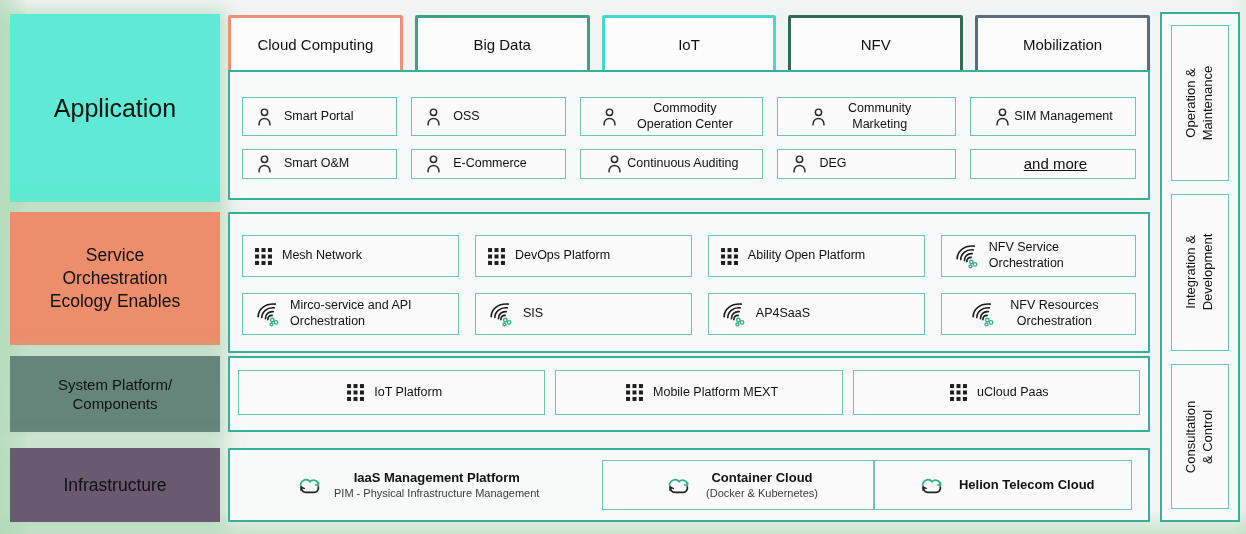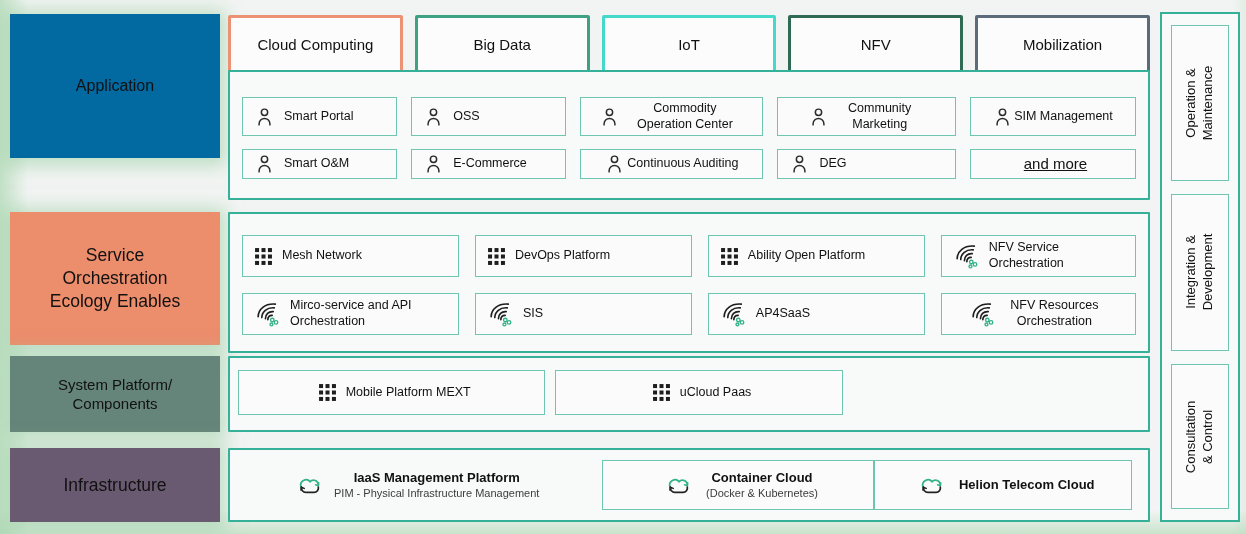--- a/index.html
+++ b/index.html
@@ -18,21 +18,21 @@
   .abs{position:absolute;box-sizing:border-box;}
 
   
   .layer-label{
     left:10px;width:210px;
     display:flex;align-items:center;justify-content:center;
     text-align:center;font-size:18px;line-height:1.3;
     white-space:pre-line;
     box-shadow:0 2px 16px 6px rgba(150,205,160,0.55);
   }
-  .lab-app{top:14px;height:144px;background:#0369a1;font-size:16px;}
+  .lab-app{top:14px;height:188px;background:#5eead4;font-size:25px;}
   .lab-svc{top:212px;height:133px;background:#ec8d6c;font-size:17.5px;}
   .lab-sys{top:356px;height:76px;background:#66857a;font-size:15px;}
   .lab-infra{top:448px;height:74px;background:#6a5a71;font-size:17.5px;}
 
   
   .tabs{left:228px;top:15px;width:922px;height:58px;display:flex;gap:12px;}
   .tab{
     flex:1;display:flex;align-items:center;justify-content:center;
     background:#fbfcfb;font-size:15px;border:3px solid;border-radius:2px;
     box-sizing:border-box;
@@ -359,20 +359,38 @@
             <rect x="13.2" y="1" width="3.8" height="3.8"></rect>
       <rect x="1" y="7.1" width="3.8" height="3.8"></rect>
             <rect x="7.1" y="7.1" width="3.8" height="3.8"></rect>
             <rect x="13.2" y="7.1" width="3.8" height="3.8"></rect>
       <rect x="1" y="13.2" width="3.8" height="3.8"></rect>
             <rect x="7.1" y="13.2" width="3.8" height="3.8"></rect>
             <rect x="13.2" y="13.2" width="3.8" height="3.8"></rect>
     </g>
   </svg>
       </span>
+    <span class="lbl">IoT Platform</span>
+  </div>
+  <div class="item mid">
+    <span class="icon">
+        <svg width="19" height="19" viewBox="0 0 18 18">
+    <g fill="#1e1e1e">
+      <rect x="1" y="1" width="3.8" height="3.8"></rect>
+            <rect x="7.1" y="1" width="3.8" height="3.8"></rect>
+            <rect x="13.2" y="1" width="3.8" height="3.8"></rect>
+      <rect x="1" y="7.1" width="3.8" height="3.8"></rect>
+            <rect x="7.1" y="7.1" width="3.8" height="3.8"></rect>
+            <rect x="13.2" y="7.1" width="3.8" height="3.8"></rect>
+      <rect x="1" y="13.2" width="3.8" height="3.8"></rect>
+            <rect x="7.1" y="13.2" width="3.8" height="3.8"></rect>
+            <rect x="13.2" y="13.2" width="3.8" height="3.8"></rect>
+    </g>
+  </svg>
+      </span>
     <span class="lbl">Mobile Platform MEXT</span>
   </div>
   <div class="item mid">
     <span class="icon">
         <svg width="19" height="19" viewBox="0 0 18 18">
     <g fill="#1e1e1e">
       <rect x="1" y="1" width="3.8" height="3.8"></rect>
             <rect x="7.1" y="1" width="3.8" height="3.8"></rect>
             <rect x="13.2" y="1" width="3.8" height="3.8"></rect>
       <rect x="1" y="7.1" width="3.8" height="3.8"></rect>

